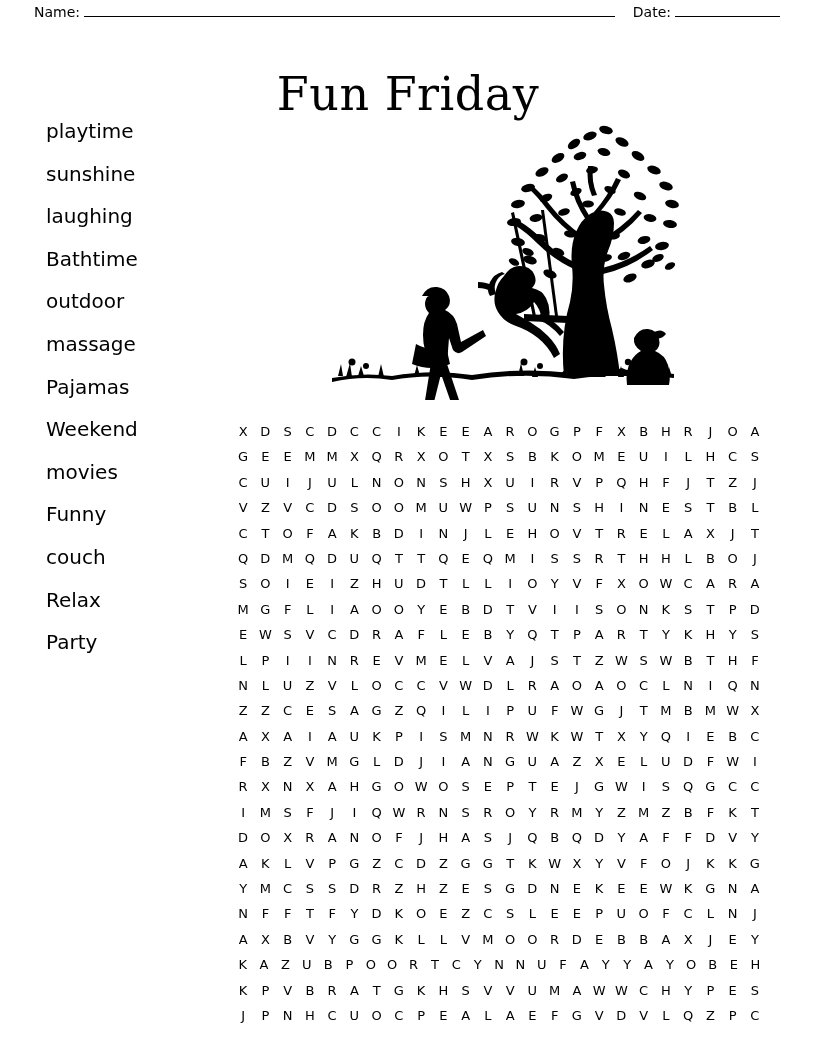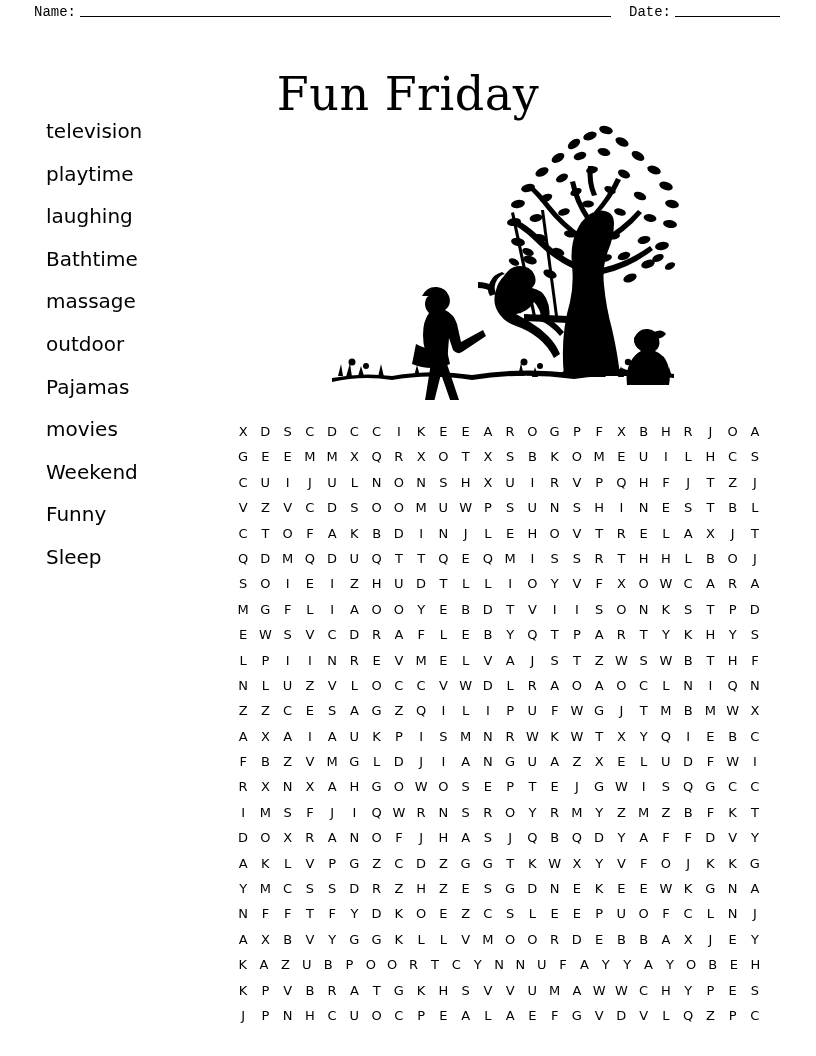--- a/index.html
+++ b/index.html
@@ -18,21 +18,20 @@
 
   
   .header-row {
     position: absolute;
     top: 4px;
     left: 34px;
     right: 34px;
     display: flex;
     align-items: center;
     font-size: 14px;
-    font-family: Liberation Mono, monospace;
   }
   .header-label {
     font-size: 14px;
     white-space: nowrap;
   }
   .header-line {
     flex: 1 1 auto;
     border-bottom: 1px solid #000;
     margin: 0 2px 3px 4px;
     height: 11px;
@@ -111,31 +110,33 @@
   <span class="header-label">Name:</span>
   <span class="header-line"></span>
   <span class="header-gap"></span>
   <span class="header-label">Date:</span>
   <span class="header-line date-line"></span>
 </div>
 
 <h1 class="puzzle-title">Fun Friday</h1>
 
 <div class="word-list">
-  <div class="word-item">television</div>
   <div class="word-item">playtime</div>
+  <div class="word-item">sunshine</div>
   <div class="word-item">laughing</div>
   <div class="word-item">Bathtime</div>
+  <div class="word-item">outdoor</div>
   <div class="word-item">massage</div>
-  <div class="word-item">outdoor</div>
   <div class="word-item">Pajamas</div>
+  <div class="word-item">Weekend</div>
   <div class="word-item">movies</div>
-  <div class="word-item">Weekend</div>
   <div class="word-item">Funny</div>
-  <div class="word-item">Sleep</div>
+  <div class="word-item">couch</div>
+  <div class="word-item">Relax</div>
+  <div class="word-item">Party</div>
 </div>
 
 <div class="illustration">
   <svg viewBox="0 0 370 300" xmlns="http://www.w3.org/2000/svg" aria-hidden="true">
     <g fill="#000000">
 
       <path d="M14 278 q30 -6 60 -2 q40 -7 80 -1 q50 -8 100 -2 q50 -7 102 1 l0 4 q-50 -6 -100 1 q-52 -7 -102 1 q-42 -7 -80 0 q-30 -5 -60 2 z"></path>
 
       <path d="M20 276 l3 -12 l2 12 z M28 277 l4 -14 l2 14 z M40 276 l3 -10 l3 10 z M60 277 l3 -13 l3 13 z M96 276 l3 -11 l3 11 z M120 277 l4 -12 l2 12 z M200 276 l3 -13 l3 13 z M214 277 l3 -10 l3 10 z M250 276 l3 -12 l3 12 z M300 277 l3 -11 l3 11 z M330 276 l3 -13 l3 13 z M348 277 l3 -10 l3 10 z"></path>
 

